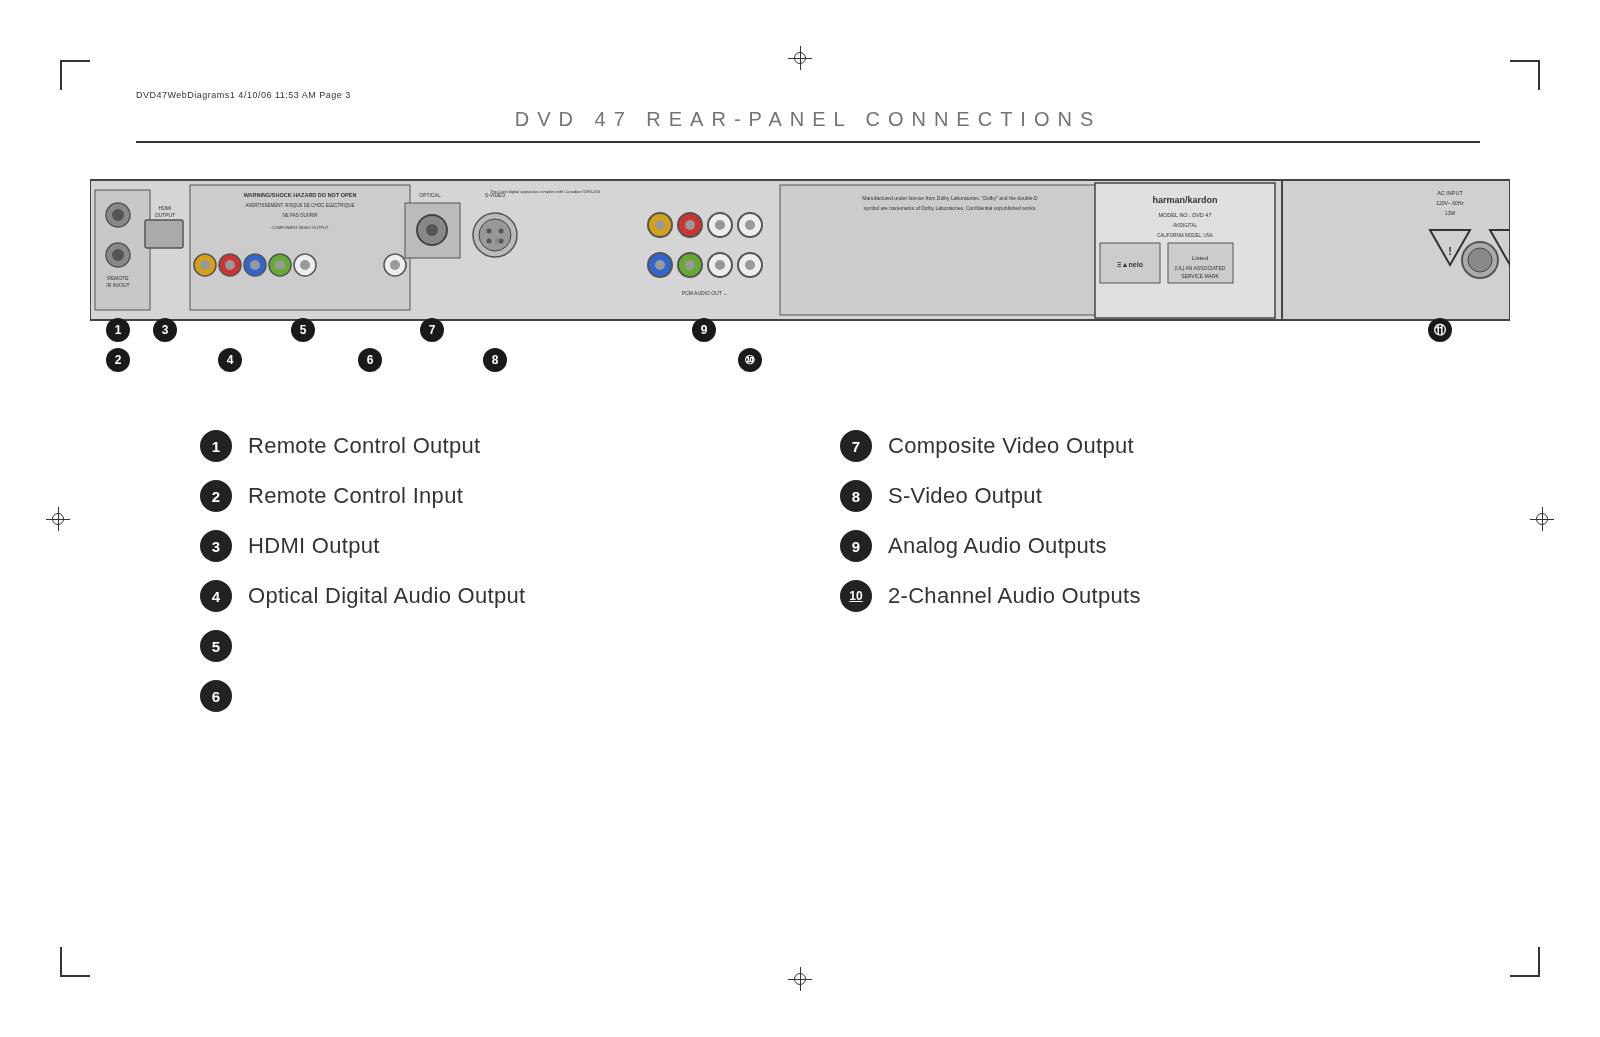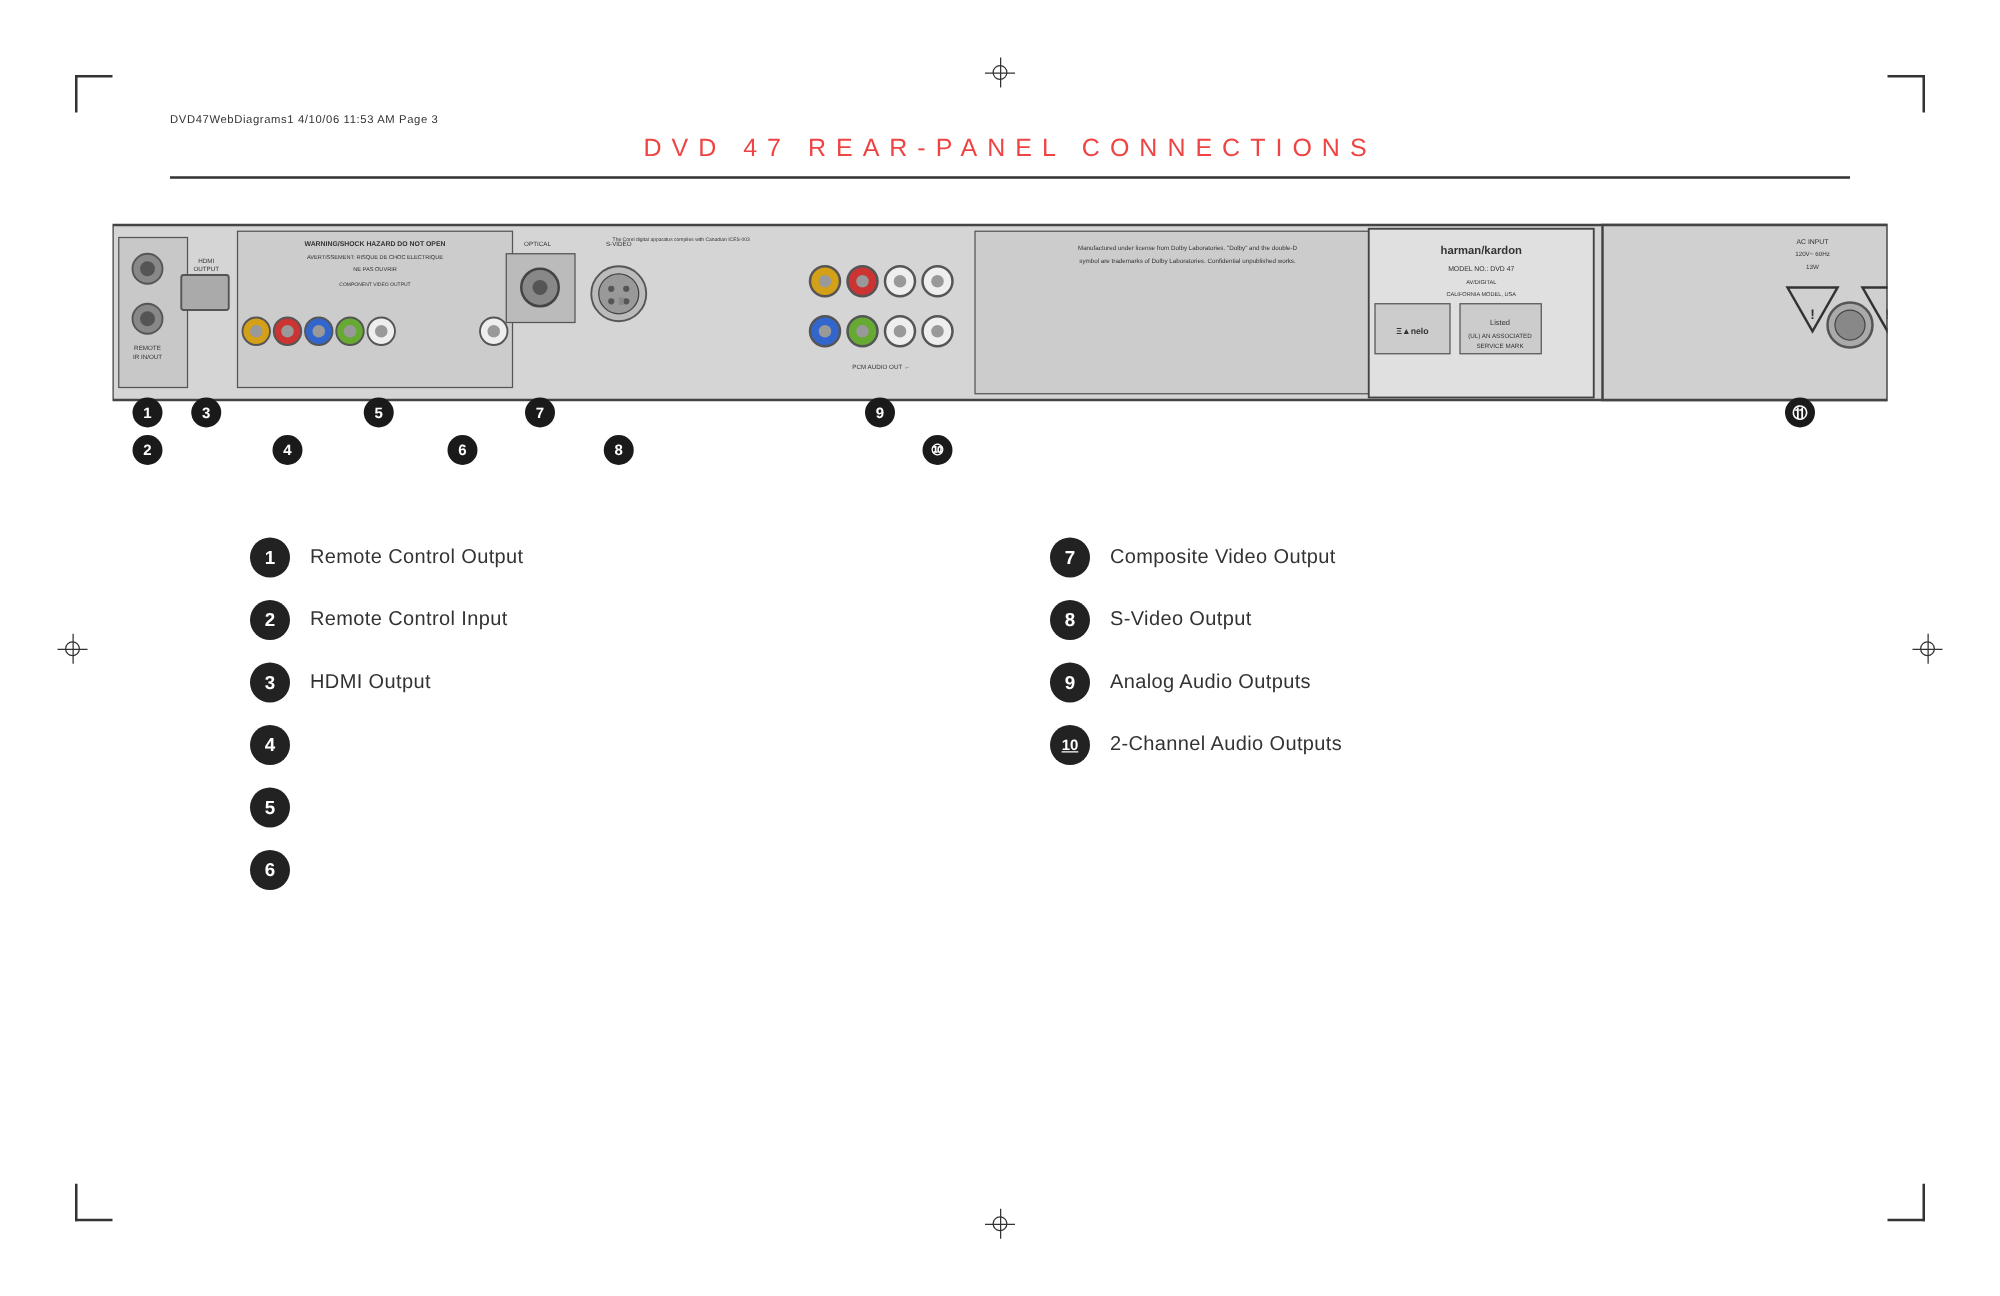--- a/index.html
+++ b/index.html
@@ -84,21 +84,21 @@
     .header-meta {
       font-size: 9px;
       color: #333;
       letter-spacing: 0.5px;
       margin-bottom: 4px;
     }
     .header-title {
       text-align: center;
       font-size: 20px;
       letter-spacing: 8px;
-      color: #ef4444;
+      color: #737373;
       font-weight: normal;
       font-family: 'Arial', sans-serif;
       margin-top: 8px;
     }
     .header-divider {
       width: 100%;
       height: 1.5px;
       background: #333;
       margin-top: 10px;
     }
@@ -135,21 +135,21 @@
       display: flex;
       align-items: center;
       justify-content: center;
       font-size: 15px;
       font-weight: bold;
       flex-shrink: 0;
       font-family: 'Arial Black', sans-serif;
     }
 
     .legend-text {
-      font-size: 16px;
+      font-size: 22px;
       color: #333;
       font-family: 'Arial', sans-serif;
       font-weight: normal;
       letter-spacing: 0.3px;
     }
 
     
     svg.device-svg {
       position: absolute;
       top: 165px;
@@ -341,20 +341,21 @@
     <div class="legend-item">
       <div class="legend-badge">2</div>
       <span class="legend-text">Remote Control Input</span>
     </div>
     <div class="legend-item">
       <div class="legend-badge">3</div>
       <span class="legend-text">HDMI Output</span>
     </div>
     <div class="legend-item">
       <div class="legend-badge">4</div>
+      <span class="legend-text">Optical Digital Audio Output</span>
     </div>
     <div class="legend-item">
       <div class="legend-badge">5</div>
     </div>
     <div class="legend-item">
       <div class="legend-badge">6</div>
     </div>
   </div>
 
   <div class="legend-column">

